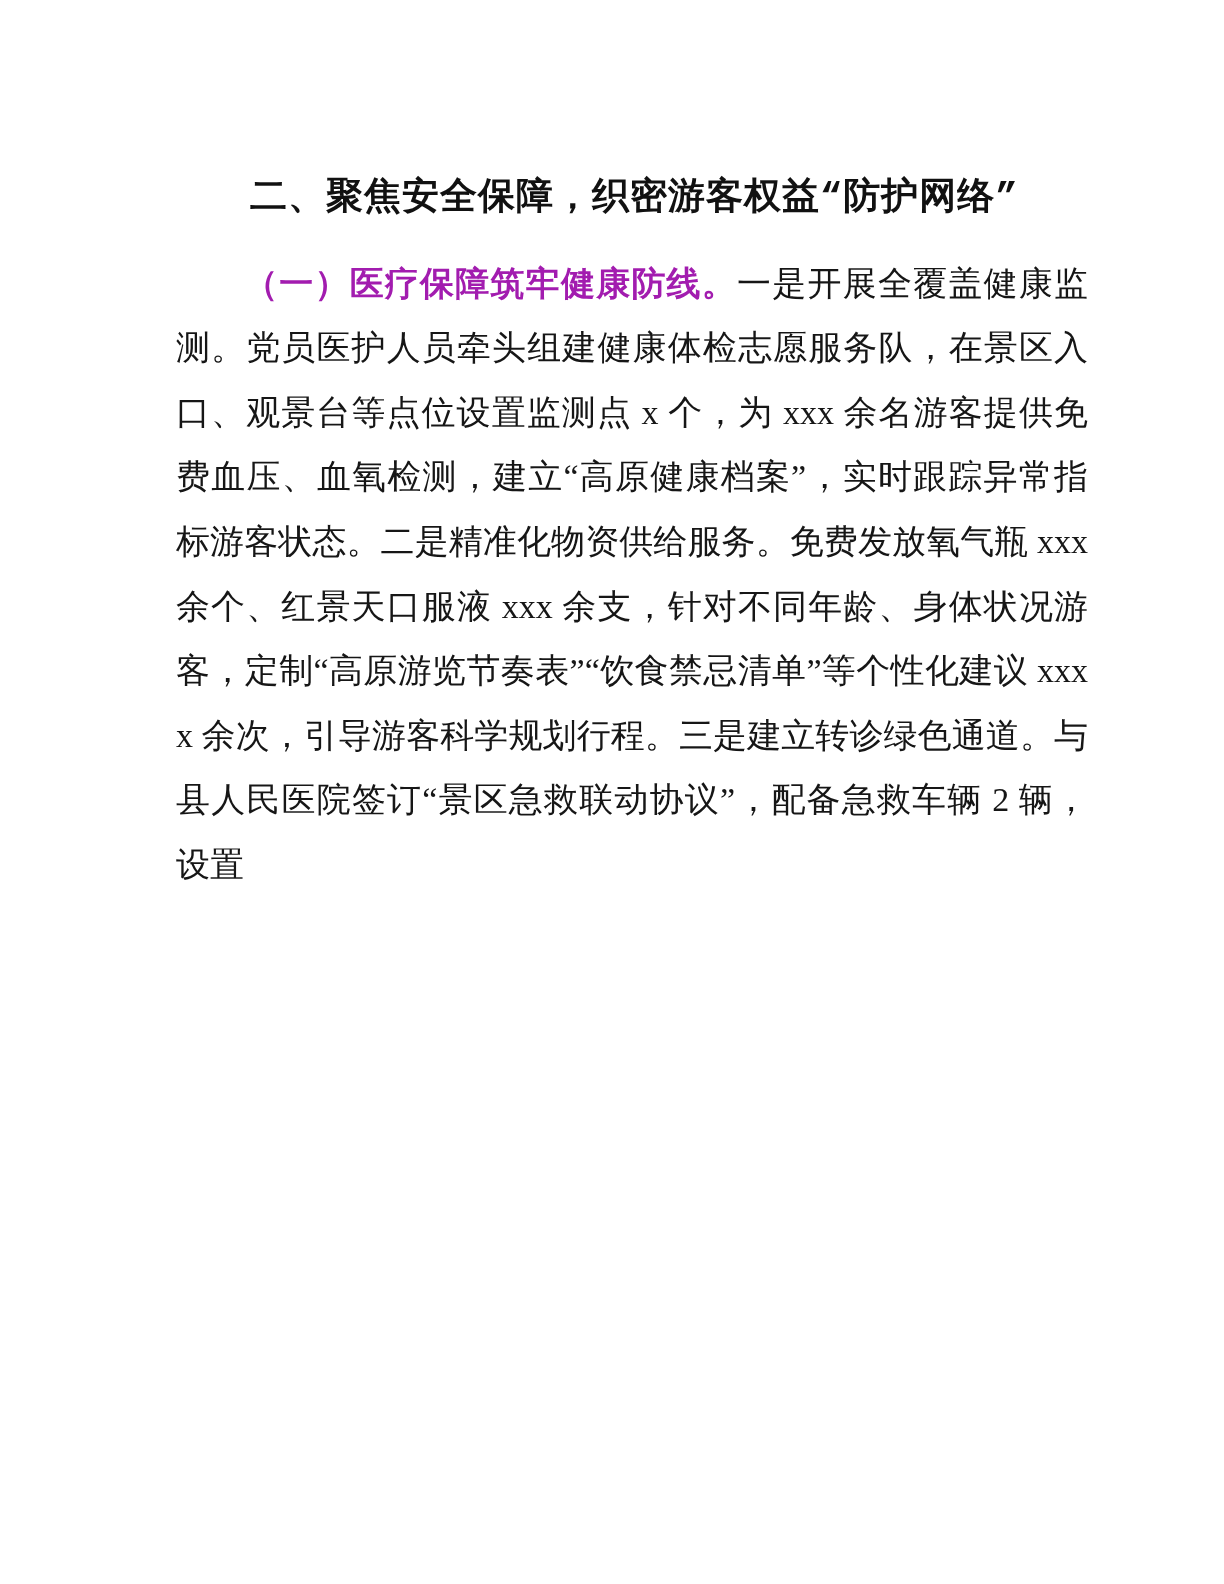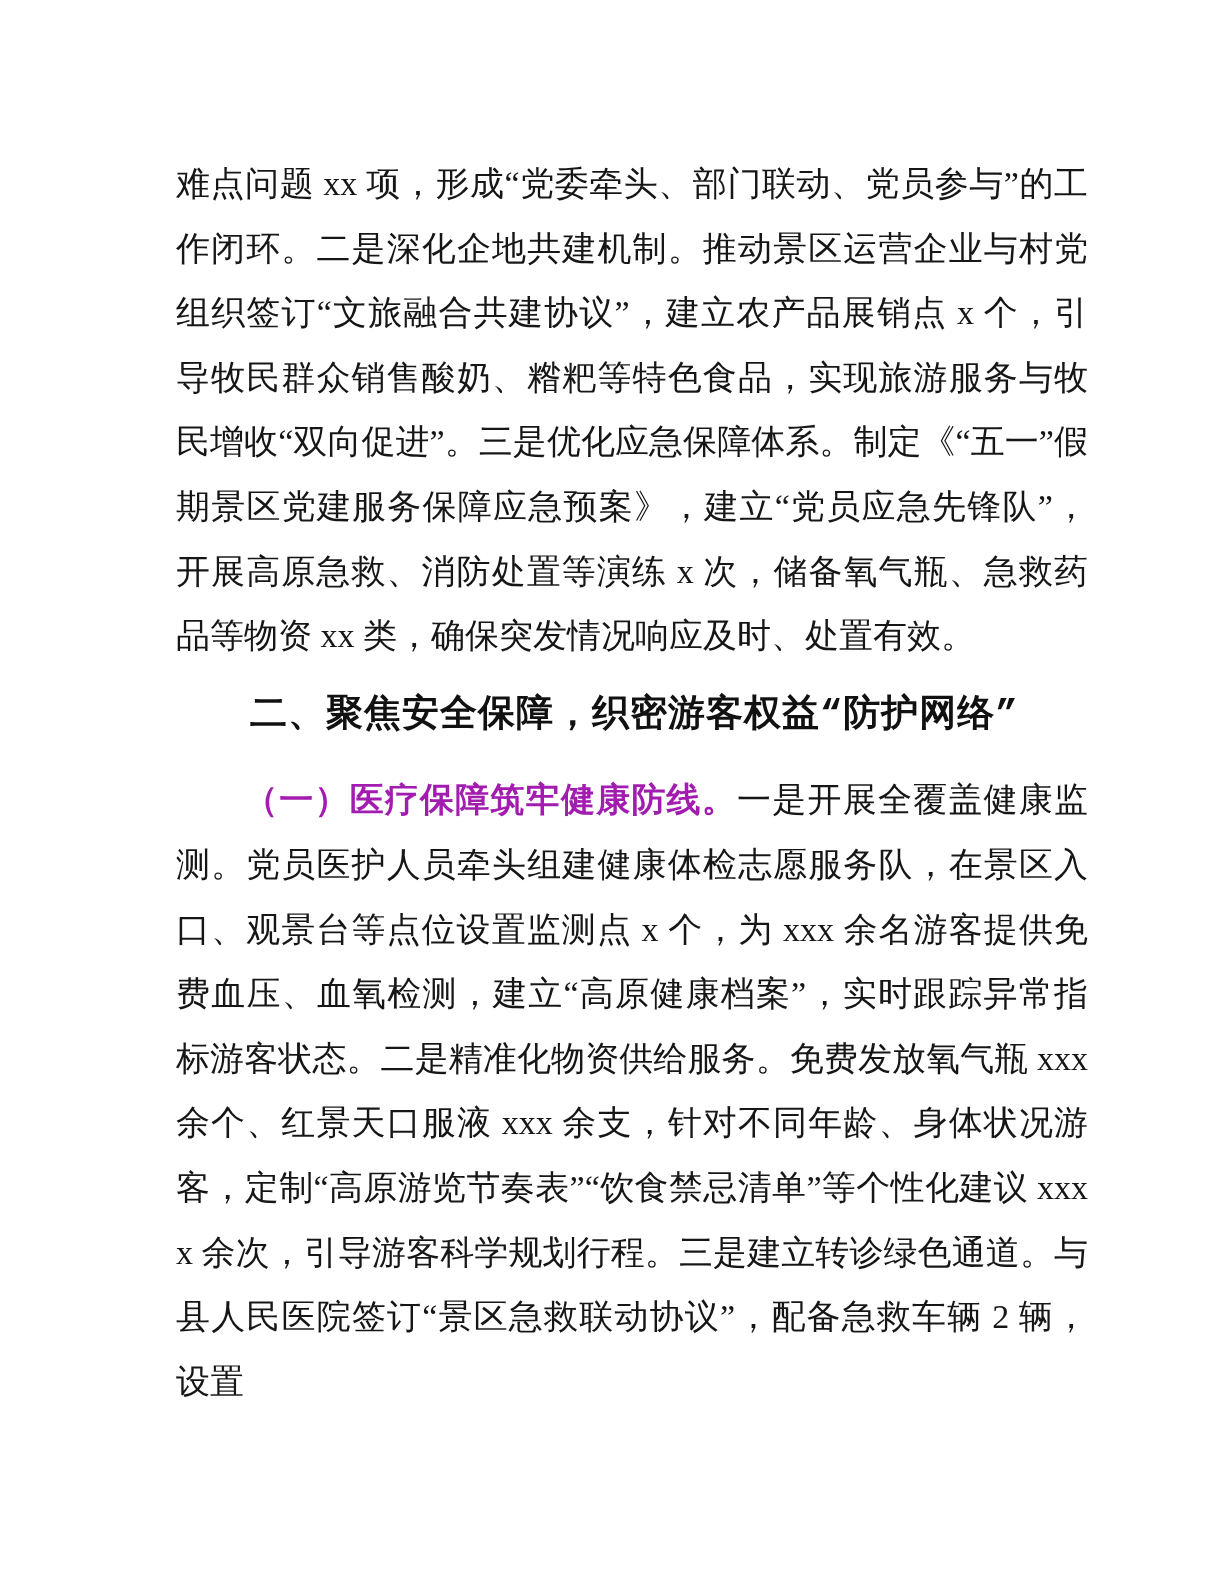--- a/index.html
+++ b/index.html
@@ -46,19 +46,18 @@
     font-family: "Liberation Sans", "DejaVu Sans", sans-serif;
     font-weight: 700;
     color: #a21caf;
   }
 </style>
 </head>
 <body>
 
 <div class="page">
 
-  <p class="body-para">难点问题 xx 项，形成“党委牵头、部门联动、党员参与”的工作闭环。二是深化企地共建机制。推动景区运营企业与村党组织签订“文旅融合共建协议”，建立农产品展销点 x 个，引导牧民群众销售酸奶、糌粑等特色食品，实现旅游服务与牧民增收“双向促进”。三是优化应急保障体系。制定《“五一”假期景区党建服务保障应急预案》，建立“党员应急先锋队”，开展高原急救、消防处置等演练 x 次，储备氧气瓶、急救药品等物资 xx 类，确保突发情况响应及时、处置有效。</p>
 
   <h2 class="section-heading">二、聚焦安全保障，织密游客权益“防护网络”</h2>
 
   <p class="body-para indent-2em"><span class="para-lead">（一）医疗保障筑牢健康防线。</span><span>一是开展全覆盖健康监测。党员医护人员牵头组建健康体检志愿服务队，在景区入口、观景台等点位设置监测点 x 个，为 xxx 余名游客提供免费血压、血氧检测，建立“高原健康档案”，实时跟踪异常指标游客状态。二是精准化物资供给服务。免费发放氧气瓶 xxx 余个、红景天口服液 xxx 余支，针对不同年龄、身体状况游客，定制“高原游览节奏表”“饮食禁忌清单”等个性化建议 xxxx 余次，引导游客科学规划行程。三是建立转诊绿色通道。与县人民医院签订“景区急救联动协议”，配备急救车辆 2 辆，设置</span></p>
 
 </div>
 
 </body></html>

